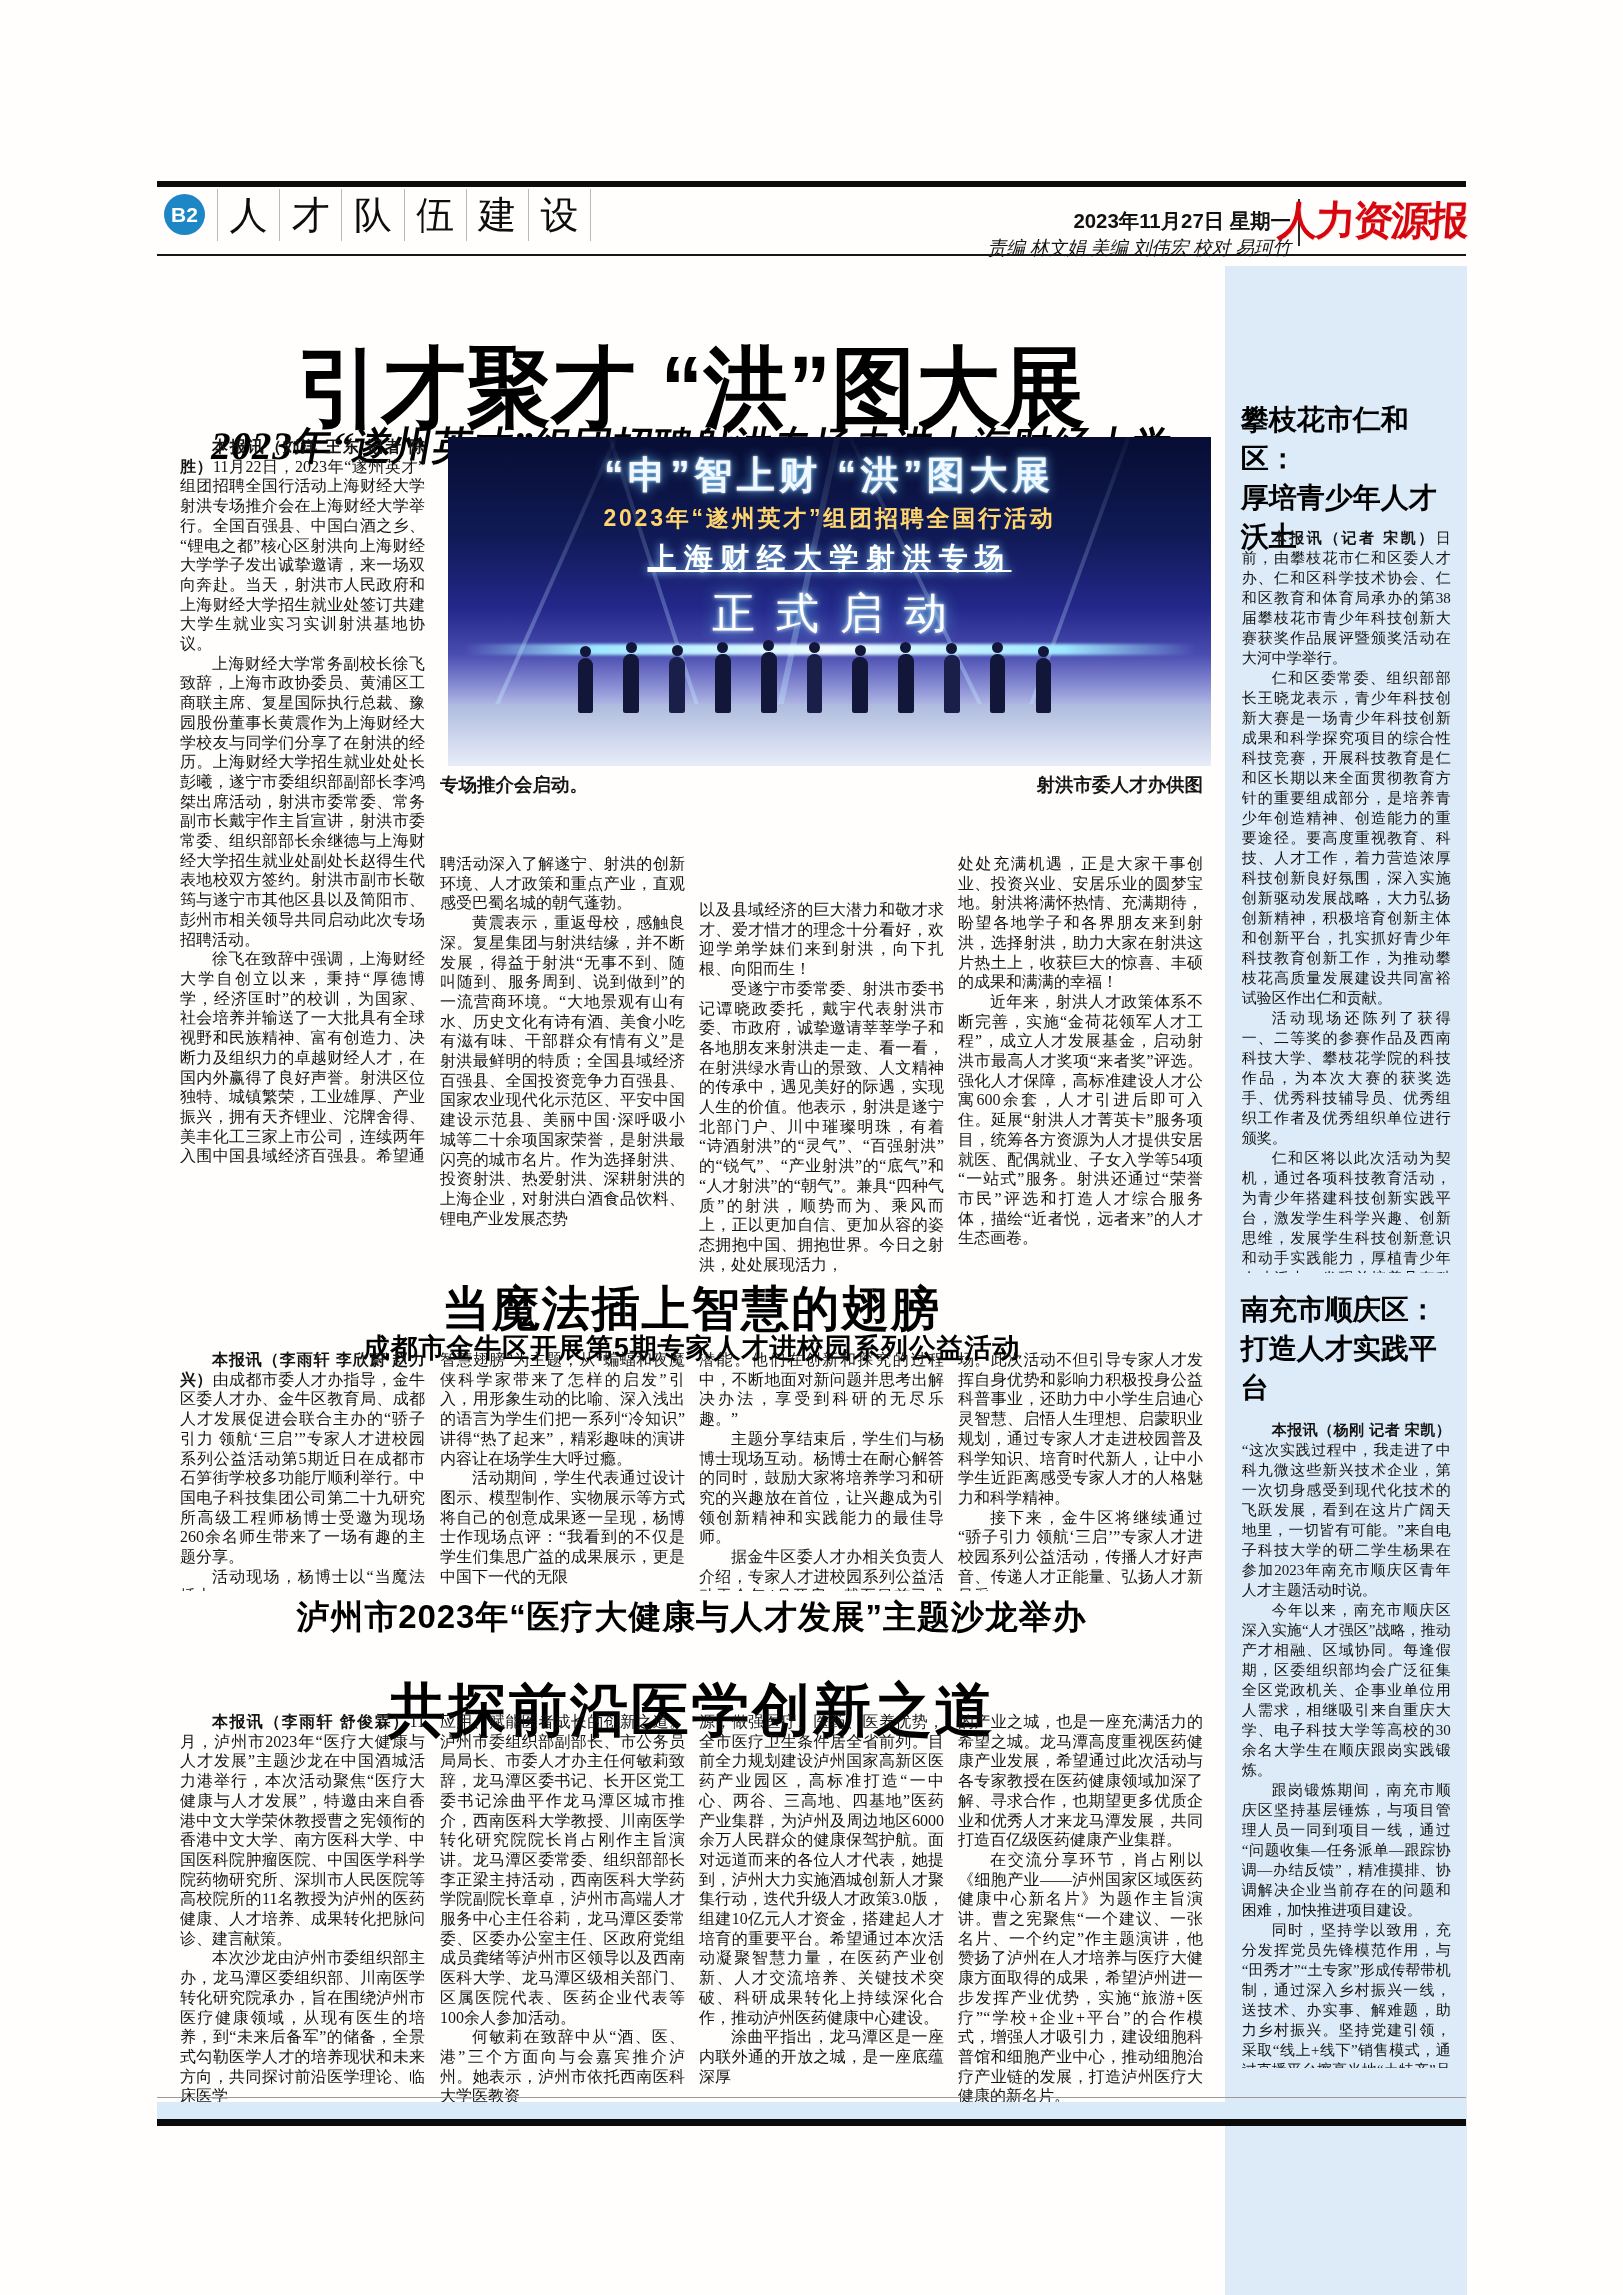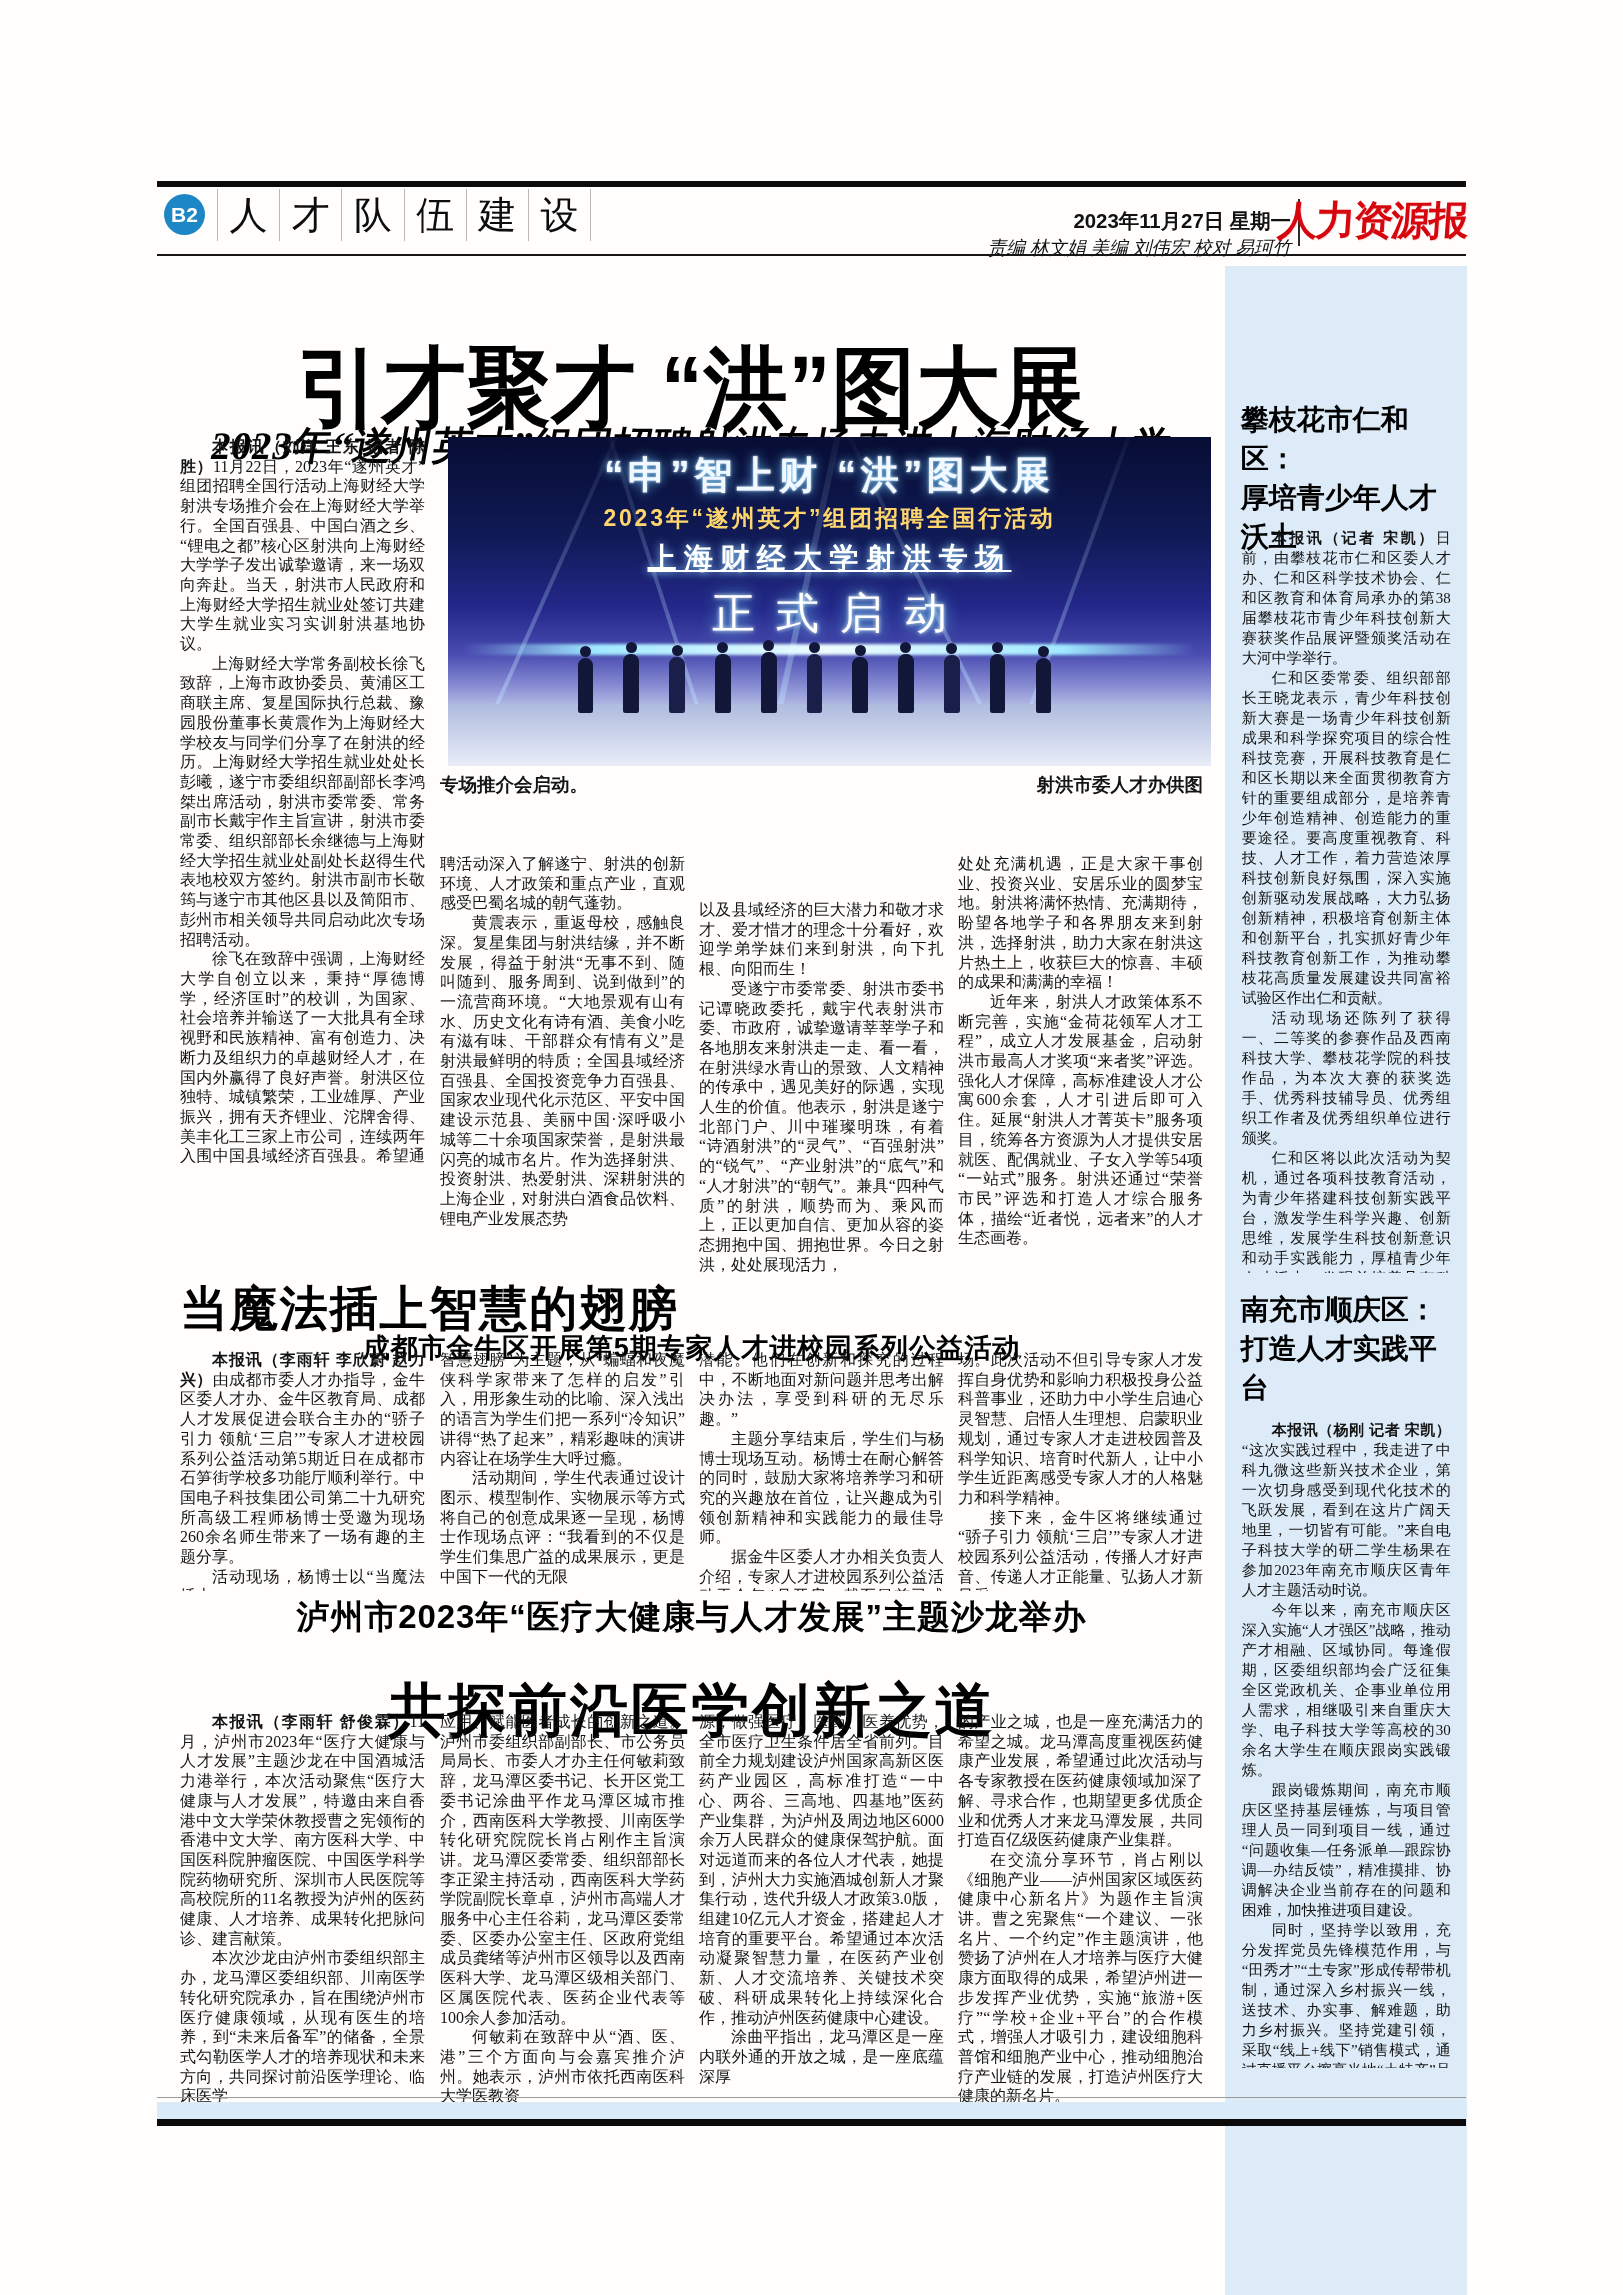--- a/index.html
+++ b/index.html
@@ -44,21 +44,21 @@
   .scr{position:absolute;width:100%;text-align:center;font-family:"Liberation Sans","DejaVu Sans",sans-serif;}
   .scr-title{top:4%;font-size:38px;font-weight:900;color:#f2f8ff;letter-spacing:4.6px;text-shadow:0 0 12px #6fc8ff,0 0 2.8px #fff;}
   .scr-sub{top:20%;font-size:23px;font-weight:700;color:#ffd66e;letter-spacing:2.8px;}
   .scr-venue{top:31%;font-size:29px;font-weight:800;color:#ffffff;letter-spacing:7.4px;text-shadow:0 0 8.3px #8fd4ff;text-decoration:underline;}
   .scr-launch{top:45%;font-size:43px;font-weight:400;color:#ffffff;letter-spacing:21px;text-indent:21px;text-shadow:0 0 15.7px #74e4ff,0 0 4.6px #fff;}
   .person{position:absolute;bottom:16%;width:15.7px;height:59px;background:#12173a;border-radius:7.4px 7.4px 2.3px 2.3px;}
   .person::before{content:"";position:absolute;top:-12px;left:2.3px;width:11px;height:11px;border-radius:50%;background:#12173a;}
   .caption{left:440px;top:772px;width:763px;display:flex;justify-content:space-between;
            font-weight:700;font-size:18.5px;font-family:"Liberation Serif","DejaVu Serif",serif;}
   
-  .a2-headline{left:180px;top:1249px;width:1023px;
+  .a2-headline{left:180px;top:1249px;width:1023px;text-align:center;
       font:900 48px/55px "Liberation Sans","DejaVu Sans",sans-serif;color:#000;letter-spacing:1.9px;}
   .a2-sub{left:180px;top:1310px;width:1023px;text-align:center;
       font:600 27px/32px "Liberation Sans","DejaVu Sans",sans-serif;color:#000;letter-spacing:0.9px;}
   .c2-1{left:180px;top:1350px;width:245px;height:241px;}
   .c2-2{left:440px;top:1350px;width:245px;height:241px;}
   .c2-3{left:699px;top:1350px;width:245px;height:241px;}
   .c2-4{left:958px;top:1350px;width:245px;height:241px;}
   
   .a3-kicker{left:180px;top:1597px;width:1023px;text-align:center;
       font:600 33px/39px "Liberation Sans","DejaVu Sans",sans-serif;color:#000;letter-spacing:0.9px;}

